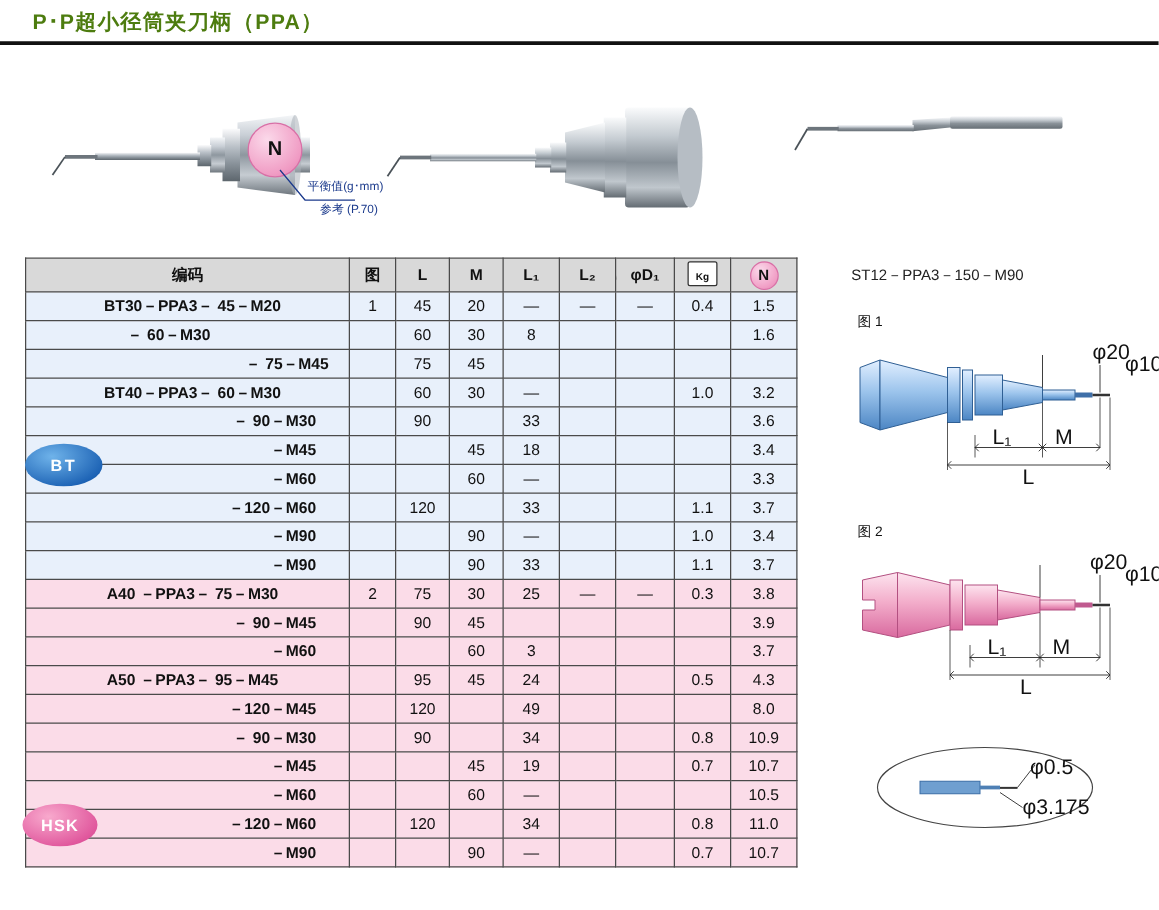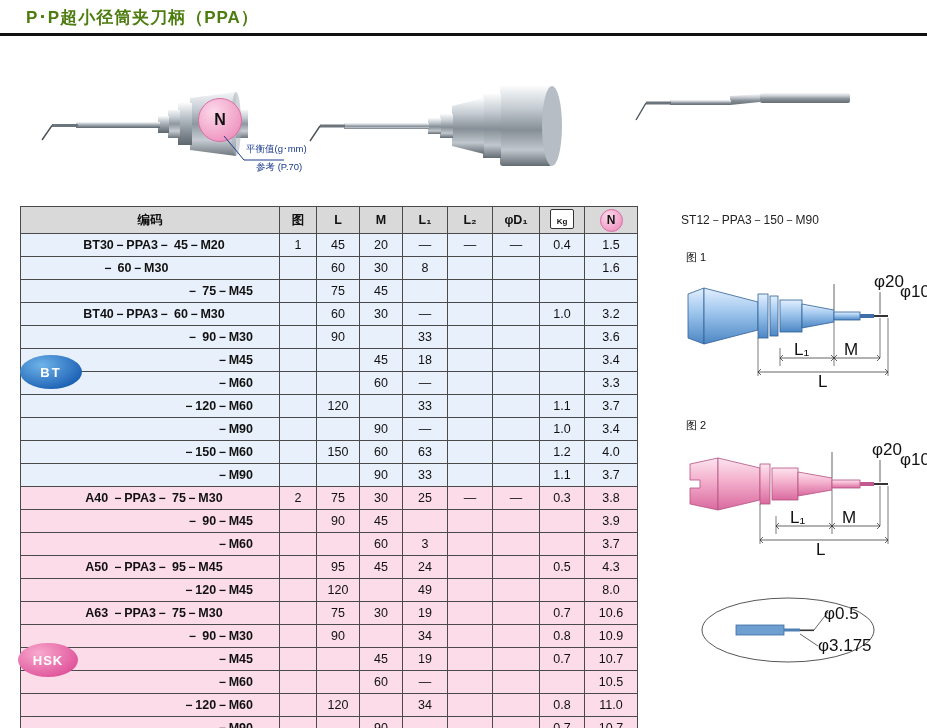--- a/index.html
+++ b/index.html
@@ -222,21 +222,21 @@
         <td class="c-fig"></td>
         <td class="c-l">60</td>
         <td class="c-m">30</td>
         <td class="c-l1">8</td>
         <td class="c-l2"></td>
         <td class="c-d1"></td>
         <td class="c-kg"></td>
         <td class="c-n">1.6</td>
       </tr>
       <tr class="bt-row">
-        <td class="c-code" style="text-align: right; padding-right: 26px; padding-left: 0px;">－ 75－M45</td>
+        <td class="c-code" style="text-align: right; padding-right: 16px; padding-left: 0px;">－ 75－M45</td>
         <td class="c-fig"></td>
         <td class="c-l">75</td>
         <td class="c-m">45</td>
         <td class="c-l1"></td>
         <td class="c-l2"></td>
         <td class="c-d1"></td>
         <td class="c-kg"></td>
         <td class="c-n"></td>
       </tr>
       <tr class="bt-row">
@@ -297,31 +297,20 @@
       <tr class="bt-row">
         <td class="c-code" style="text-align: right; padding-right: 26px; padding-left: 0px;">－M90</td>
         <td class="c-fig"></td>
         <td class="c-l"></td>
         <td class="c-m">90</td>
         <td class="c-l1">—</td>
         <td class="c-l2"></td>
         <td class="c-d1"></td>
         <td class="c-kg">1.0</td>
         <td class="c-n">3.4</td>
-      </tr>
-      <tr class="bt-row">
-        <td class="c-code" style="text-align: right; padding-right: 26px; padding-left: 0px;">－150－M60</td>
-        <td class="c-fig"></td>
-        <td class="c-l">150</td>
-        <td class="c-m">60</td>
-        <td class="c-l1">63</td>
-        <td class="c-l2"></td>
-        <td class="c-d1"></td>
-        <td class="c-kg">1.2</td>
-        <td class="c-n">4.0</td>
       </tr>
       <tr class="bt-row">
         <td class="c-code" style="text-align: right; padding-right: 26px; padding-left: 0px;">－M90</td>
         <td class="c-fig"></td>
         <td class="c-l"></td>
         <td class="c-m">90</td>
         <td class="c-l1">33</td>
         <td class="c-l2"></td>
         <td class="c-d1"></td>
         <td class="c-kg">1.1</td>
@@ -374,31 +363,20 @@
       <tr class="hsk-row">
         <td class="c-code" style="text-align: right; padding-right: 26px; padding-left: 0px;">－120－M45</td>
         <td class="c-fig"></td>
         <td class="c-l">120</td>
         <td class="c-m"></td>
         <td class="c-l1">49</td>
         <td class="c-l2"></td>
         <td class="c-d1"></td>
         <td class="c-kg"></td>
         <td class="c-n">8.0</td>
-      </tr>
-      <tr class="hsk-row">
-        <td class="c-code">A63 －PPA3－ 75－M30</td>
-        <td class="c-fig"></td>
-        <td class="c-l">75</td>
-        <td class="c-m">30</td>
-        <td class="c-l1">19</td>
-        <td class="c-l2"></td>
-        <td class="c-d1"></td>
-        <td class="c-kg">0.7</td>
-        <td class="c-n">10.6</td>
       </tr>
       <tr class="hsk-row">
         <td class="c-code" style="text-align: right; padding-right: 26px; padding-left: 0px;">－ 90－M30</td>
         <td class="c-fig"></td>
         <td class="c-l">90</td>
         <td class="c-m"></td>
         <td class="c-l1">34</td>
         <td class="c-l2"></td>
         <td class="c-d1"></td>
         <td class="c-kg">0.8</td>

